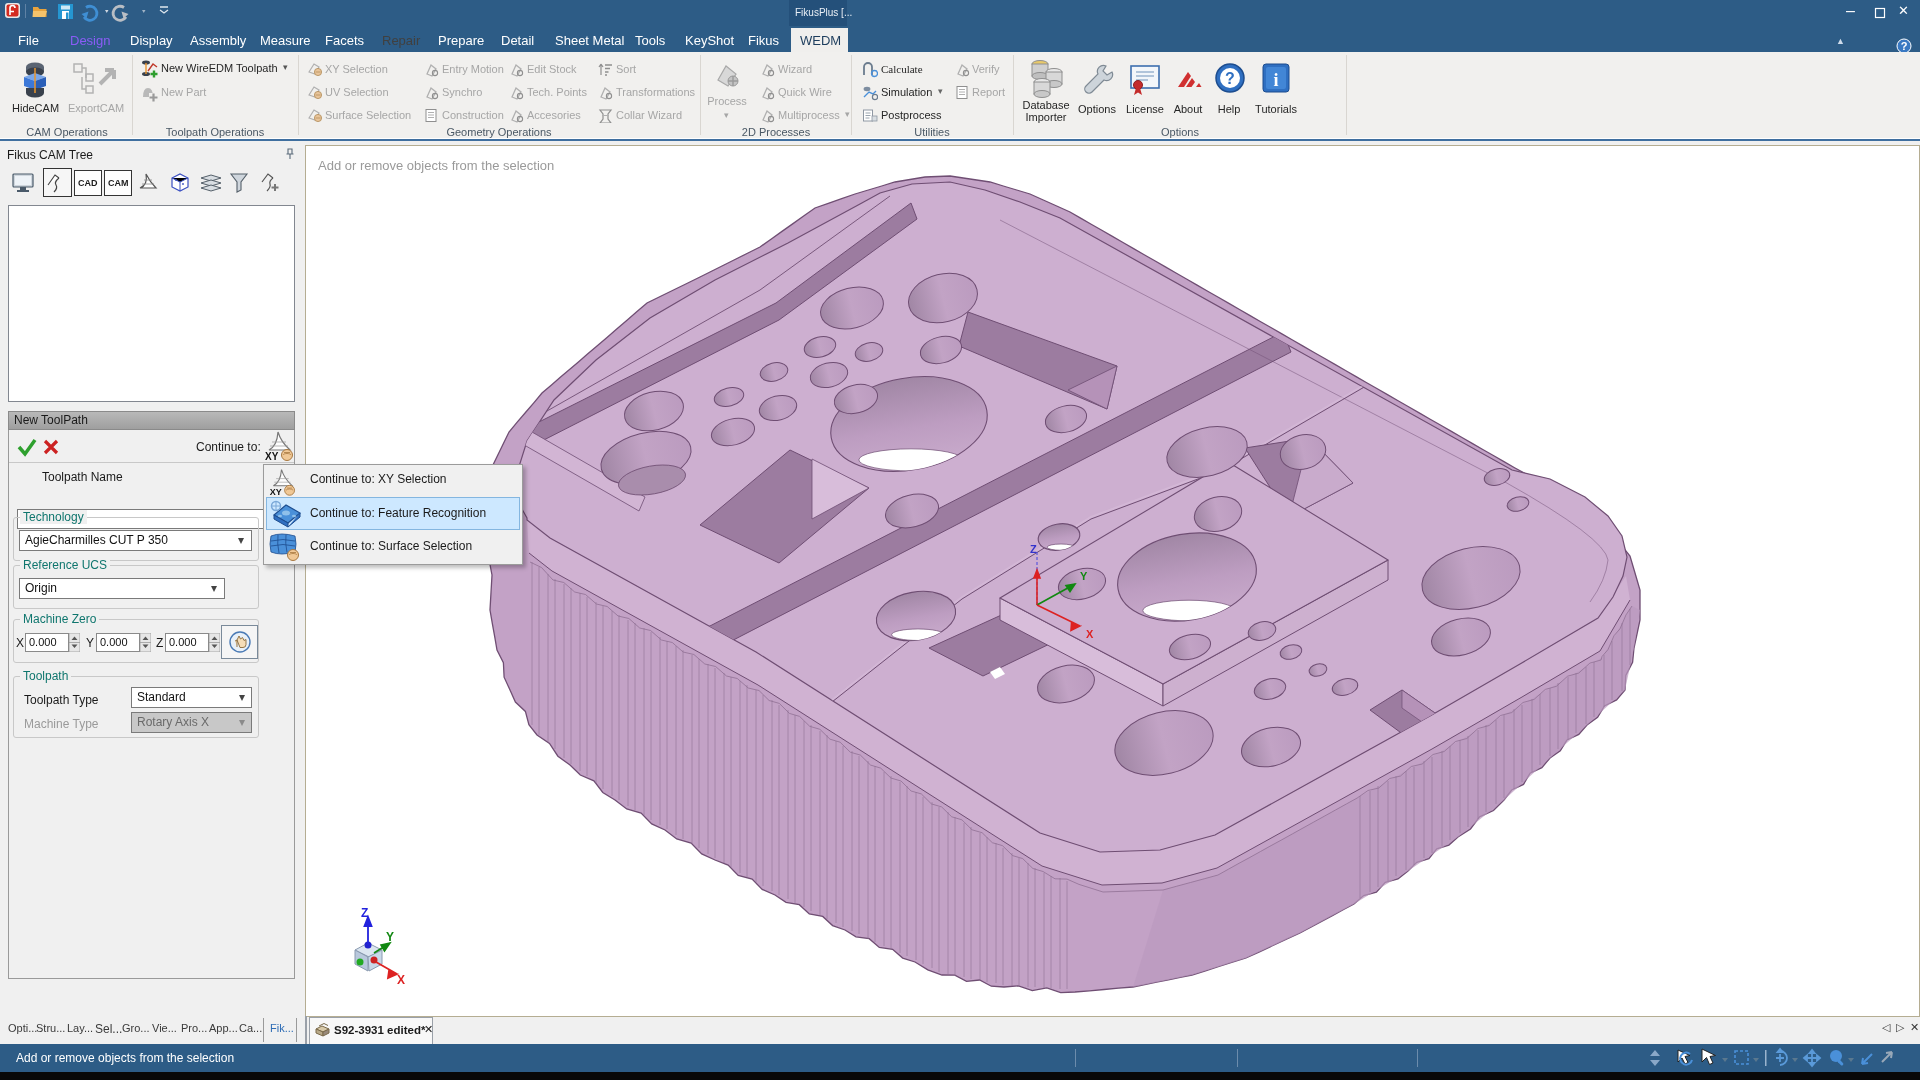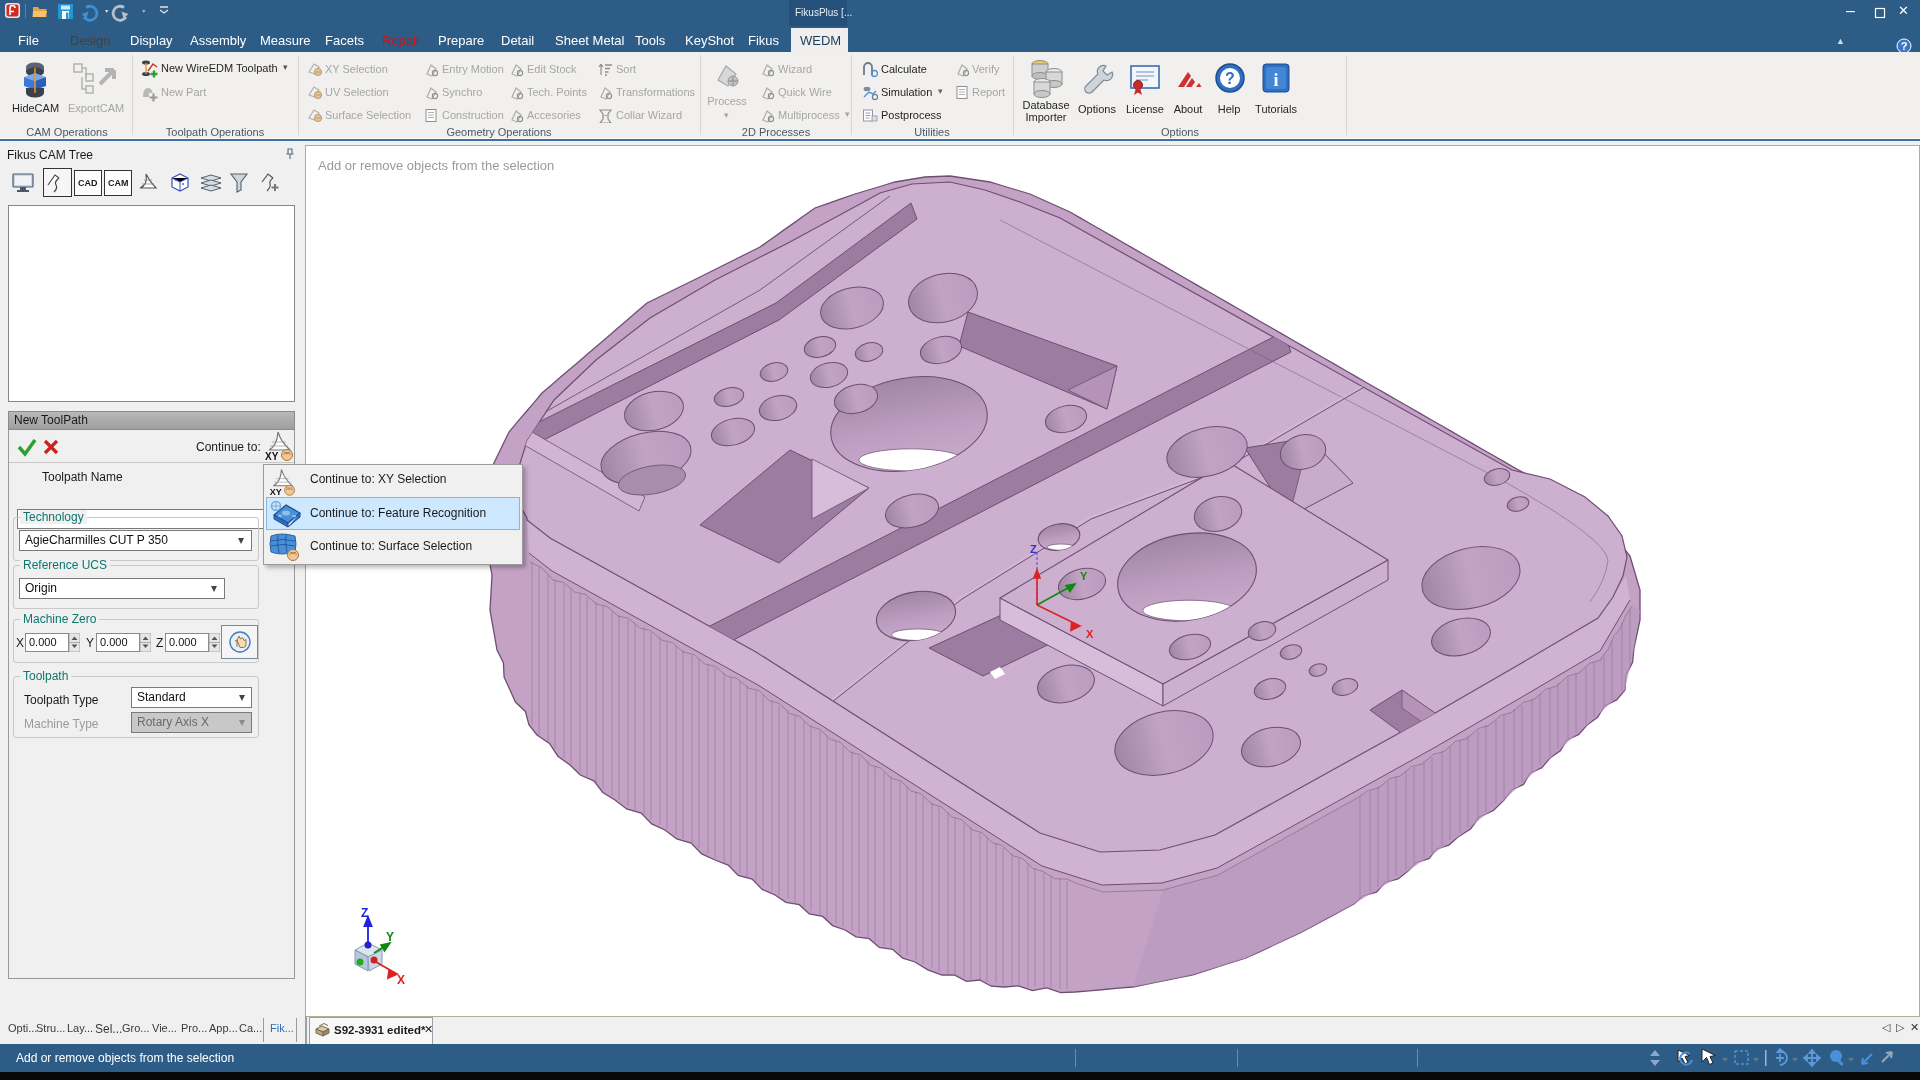--- a/index.html
+++ b/index.html
@@ -37,26 +37,26 @@
 <path d="M86 7.5 a7 7 0 1 1 -2 9.5" stroke="#3f8fd4" stroke-width="2.8" fill="none"></path>
     <path d="M86.5 18.5 l-5 -4.5 l7 -2.5 z" fill="#3f8fd4"></path>
 <path d="M105 10 l3.5 0 l-1.75 3 z" fill="#cfd8e2"></path>
 <path d="M124 7.5 a7 7 0 1 0 2 9.5" stroke="#b9bec4" stroke-width="2.8" fill="none"></path>
     <path d="M123.5 18.5 l5 -4.5 l-7 -2.5 z" fill="#b9bec4"></path>
 <path d="M142 10 l3.5 0 l-1.75 3 z" fill="#9fb3c6"></path>
 <path d="M160 7 h8 m-8 3 l4 3 l4 -3" stroke="#dfe7ee" stroke-width="1.3" fill="none"></path>
 </svg>
 <div class="abs" style="left:791px;top:28px;width:57px;height:24px;background:#f0efed;"></div>
 <div class="abs menu" style="left:18px;top:33px;color:#fff">File</div>
-<div class="abs menu" style="left:70px;top:33px;color:#404040">Design</div>
+<div class="abs menu" style="left:70px;top:33px;color:#8b5cf6">Design</div>
 <div class="abs menu" style="left:130px;top:33px;color:#fff">Display</div>
 <div class="abs menu" style="left:190px;top:33px;color:#fff">Assembly</div>
 <div class="abs menu" style="left:260px;top:33px;color:#fff">Measure</div>
 <div class="abs menu" style="left:325px;top:33px;color:#fff">Facets</div>
-<div class="abs menu" style="left:382px;top:33px;color:#b91c1c">Repair</div>
+<div class="abs menu" style="left:382px;top:33px;color:#404040">Repair</div>
 <div class="abs menu" style="left:438px;top:33px;color:#fff">Prepare</div>
 <div class="abs menu" style="left:501px;top:33px;color:#fff">Detail</div>
 <div class="abs menu" style="left:555px;top:33px;color:#fff">Sheet Metal</div>
 <div class="abs menu" style="left:635px;top:33px;color:#fff">Tools</div>
 <div class="abs menu" style="left:685px;top:33px;color:#fff">KeyShot</div>
 <div class="abs menu" style="left:748px;top:33px;color:#fff">Fikus</div>
 <div class="abs menu" style="left:800px;top:33px;color:#1d3d5d">WEDM</div>
 <div class="abs menu" style="left:1836px;top:36px;font-size:9px;color:#cfdceb">▲</div>
 <svg class="abs" style="left:1896px;top:38px" width="16" height="16" viewBox="0 0 16 16">
     <circle cx="8" cy="8" r="7" fill="#3a79c2" stroke="#fff" stroke-width="1"></circle>
@@ -196,21 +196,21 @@
 <svg class="abs" style="left:760px;top:108px" width="15" height="15" viewBox="0 0 15 15">
 <path d="M3 12 l4 -9 l5 4 l-4 7 z" fill="none" stroke="#b0b0b0" stroke-width="1.3"></path>
     <circle cx="11" cy="11" r="2.6" fill="none" stroke="#8f8f8f" stroke-width="1.1"></circle>
   </svg>
 <div class="abs ribtxt gray" style="left:778px;top:109px;">Multiprocess</div>
 <div class="abs ribtxt gray" style="left:845px;top:109px;font-size:9px">▾</div>
 <svg class="abs" style="left:862px;top:62px" width="16" height="16" viewBox="0 0 16 16">
 <path d="M2 13 v-8 a4 4 0 0 1 8 0 v8" fill="none" stroke="#6b7c8e" stroke-width="1.8"></path>
     <circle cx="12.5" cy="11.5" r="3" fill="none" stroke="#4a90d9" stroke-width="1.3"></circle>
   </svg>
-<div class="abs ribtxt" style="left:881px;top:63px;">Calculate</div>
+<div class="abs ribtxt" style="left:881px;top:63px;font-family:Liberation Serif, serif;">Calculate</div>
 <svg class="abs" style="left:862px;top:85px" width="16" height="16" viewBox="0 0 16 16">
 <ellipse cx="5" cy="4" rx="3.4" ry="2.2" fill="#7d8da0"></ellipse>
     <path d="M2 12 l5 -5 l4 2 l3 -3" stroke="#4a90d9" stroke-width="1.4" fill="none"></path>
     <circle cx="13" cy="12" r="2.6" fill="none" stroke="#6b7c8e" stroke-width="1.2"></circle>
   </svg>
 <div class="abs ribtxt" style="left:881px;top:86px;">Simulation</div>
 <svg class="abs" style="left:862px;top:108px" width="16" height="16" viewBox="0 0 16 16">
 <rect x="1.5" y="2" width="9" height="11" fill="#fff" stroke="#8f98a3" stroke-width="1"></rect>
     <path d="M3.5 5 h5 M3.5 7.5 h5 M3.5 10 h4" stroke="#9aa4ae" stroke-width="1"></path>
     <rect x="10" y="8" width="5" height="5" fill="#d9dee3" stroke="#8f98a3" stroke-width="0.8"></rect>

